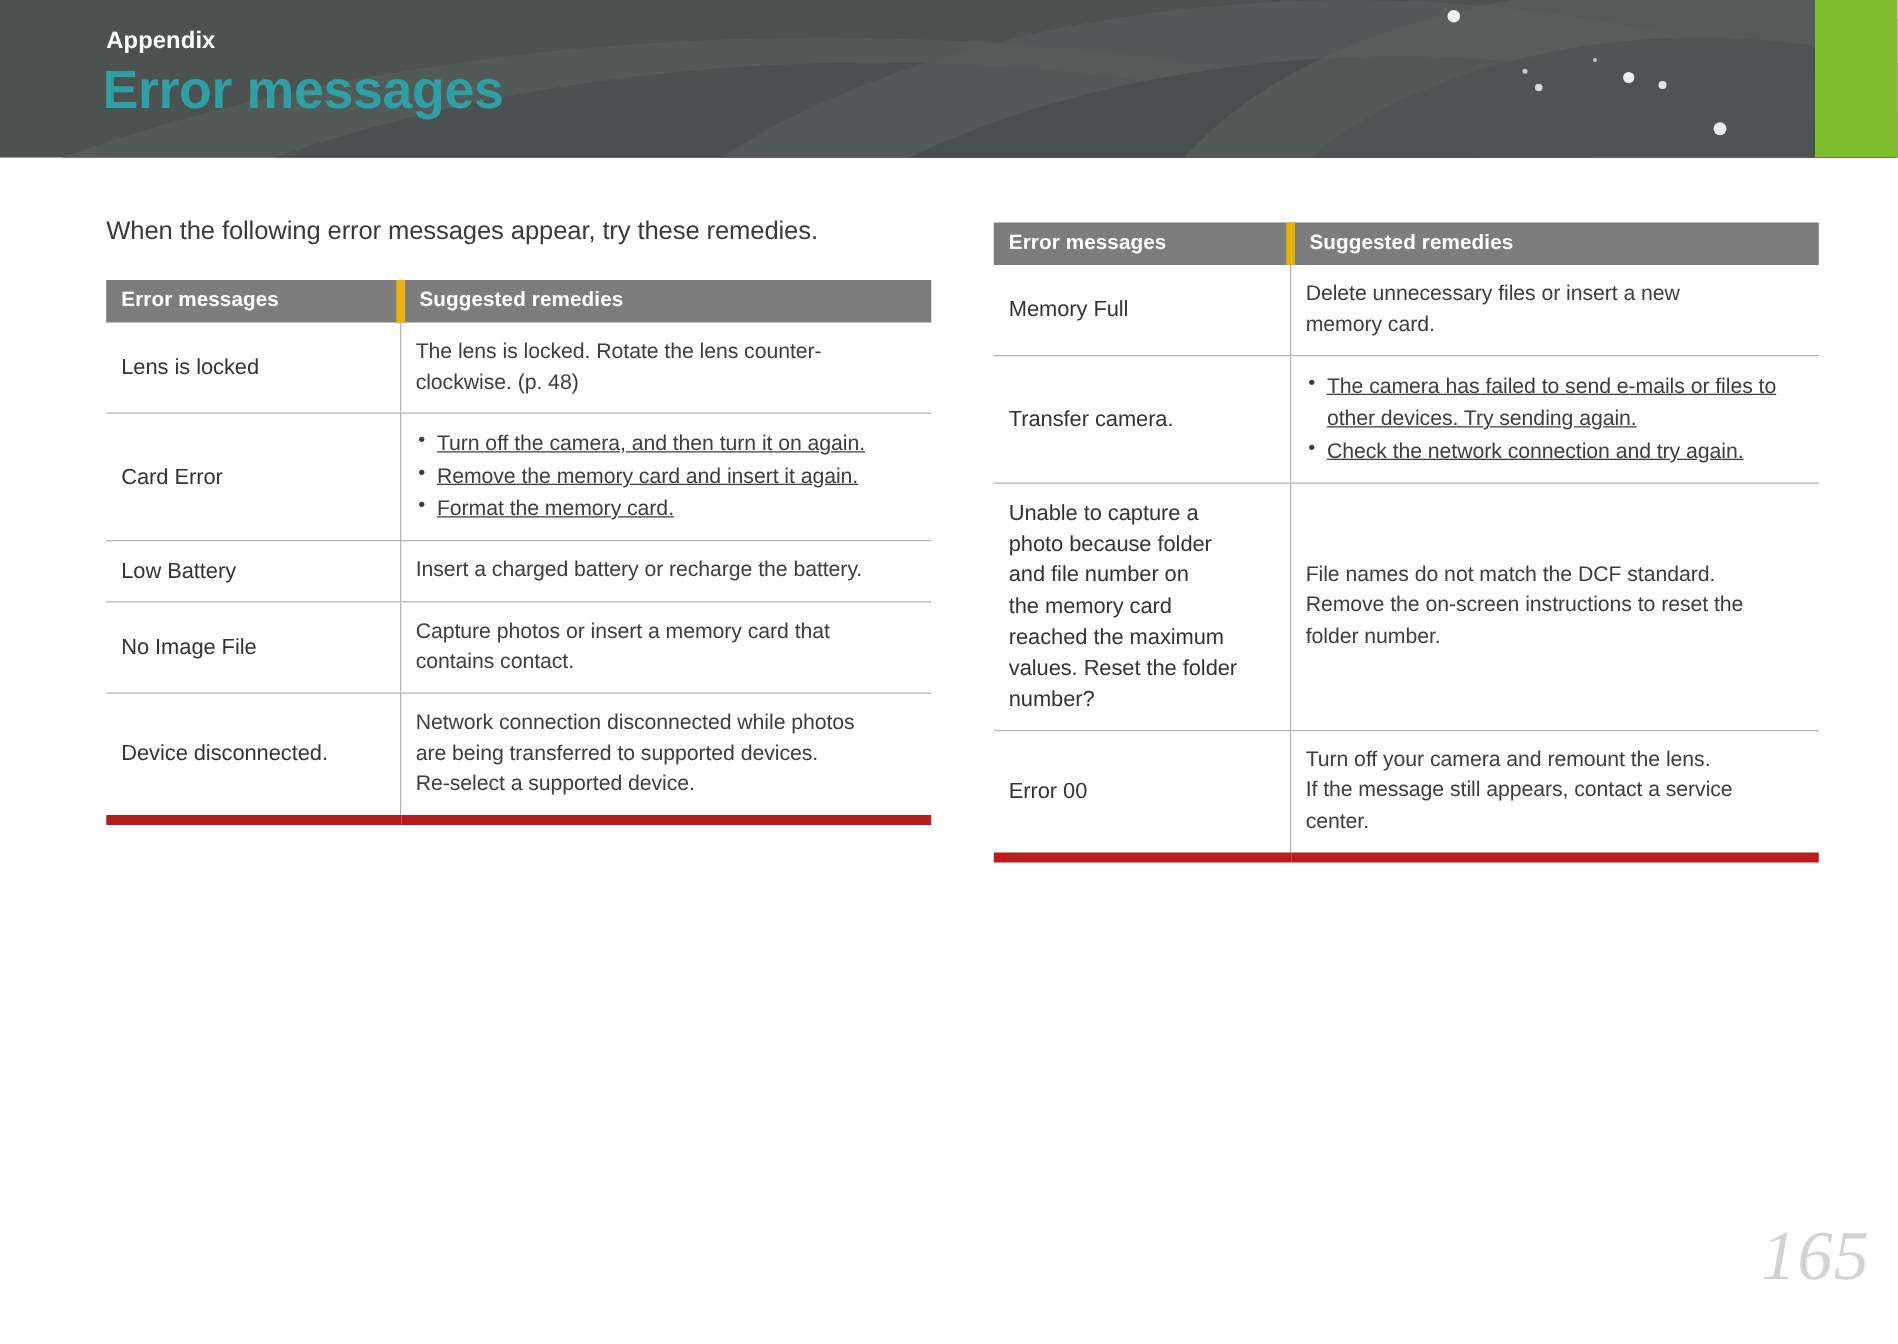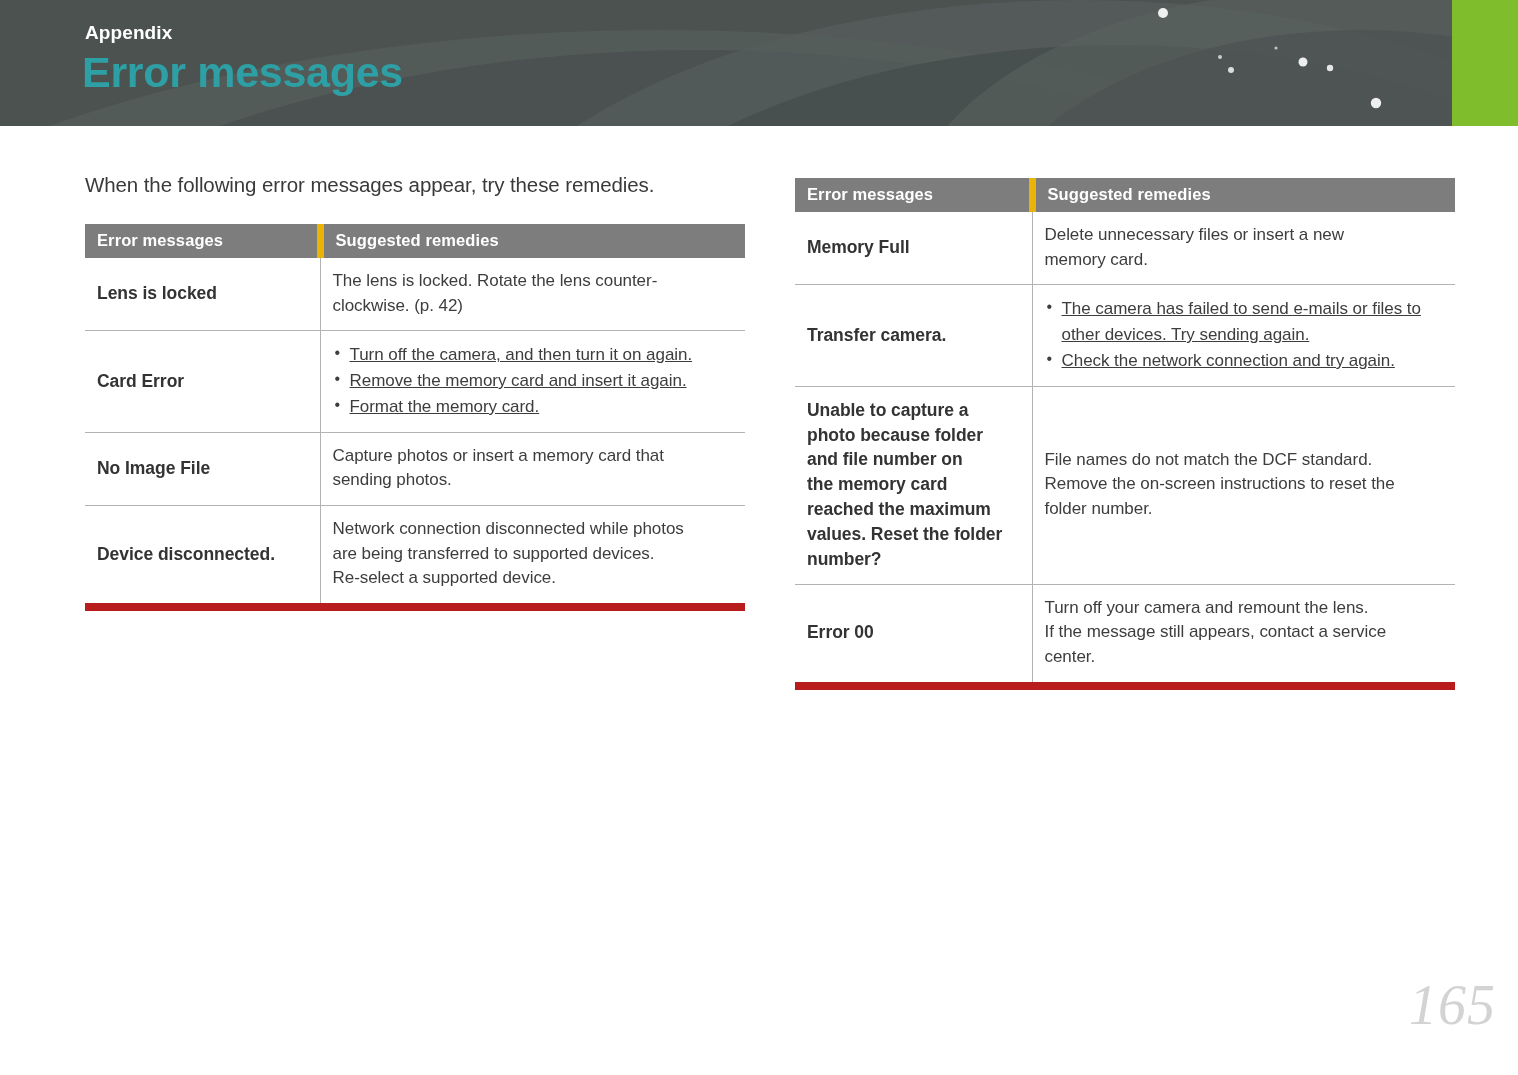--- a/index.html
+++ b/index.html
@@ -112,21 +112,21 @@
     vertical-align: middle;
     padding: 11px 12px 12px 12px;
   }
 
   .tbl tbody tr:last-child td {
     border-bottom: 8px solid #b91c1c;
   }
 
   .tbl tbody td.c-msg {
     font-size: 17.5px;
-    font-weight: bold;
+    font-weight: normal;
     color: #333333;
     line-height: 1.42;
     letter-spacing: -0.05px;
   }
 
   .tbl tbody td.c-rem {
     font-size: 17px;
     font-weight: normal;
     color: #3d3d3d;
     line-height: 1.45;
@@ -219,41 +219,47 @@
         <th>Error messages</th>
         <th class="col-divider">Suggested remedies</th>
       </tr>
     </thead>
     <tbody>
 
       <tr>
         <td class="c-msg">Lens is locked</td>
         <td class="c-rem">
           <span>The lens is locked. Rotate the lens counter-</span><br>
-          <span>clockwise. (p. 42)</span>
+          <span>clockwise. (p. 48)</span>
         </td>
       </tr>
 
       <tr>
         <td class="c-msg">Card Error</td>
         <td class="c-rem">
           <ul class="bullets">
             <li>Turn off the camera, and then turn it on again.</li>
             <li>Remove the memory card and insert it again.</li>
             <li>Format the memory card.</li>
           </ul>
         </td>
       </tr>
 
+      <tr>
+        <td class="c-msg">Low Battery</td>
+        <td class="c-rem">
+          <span>Insert a charged battery or recharge the battery.</span>
+        </td>
+      </tr>
 
       <tr>
         <td class="c-msg">No Image File</td>
         <td class="c-rem">
           <span>Capture photos or insert a memory card that</span><br>
-          <span>sending photos.</span>
+          <span>contains contact.</span>
         </td>
       </tr>
 
       <tr>
         <td class="c-msg">Device disconnected.</td>
         <td class="c-rem">
           <span>Network connection disconnected while photos</span><br>
           <span>are being transferred to supported devices.</span><br>
           <span>Re-select a supported device.</span>
         </td>

